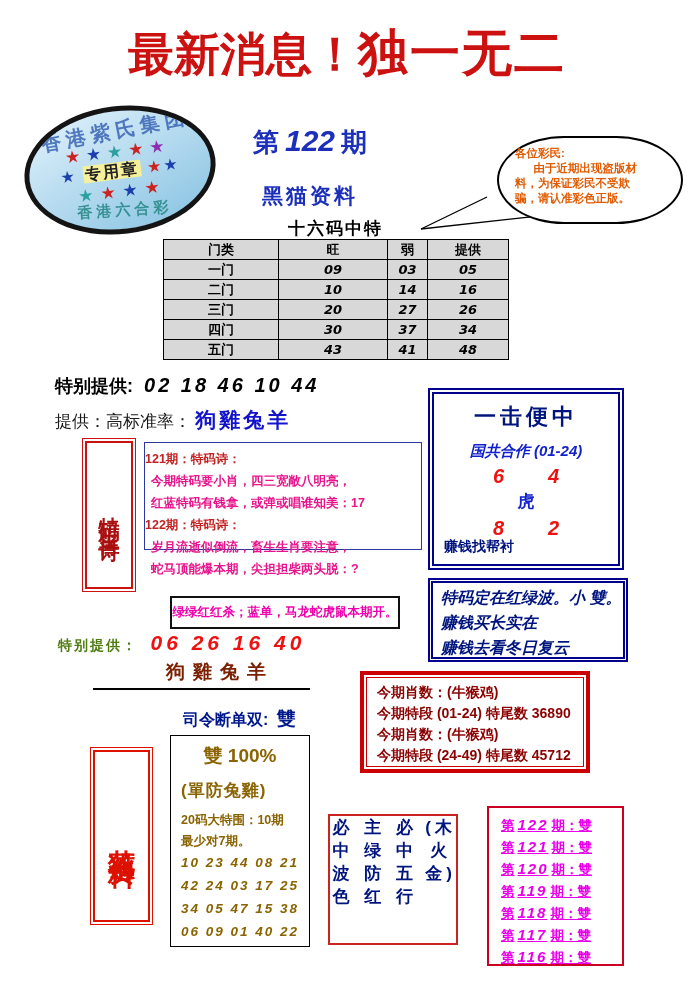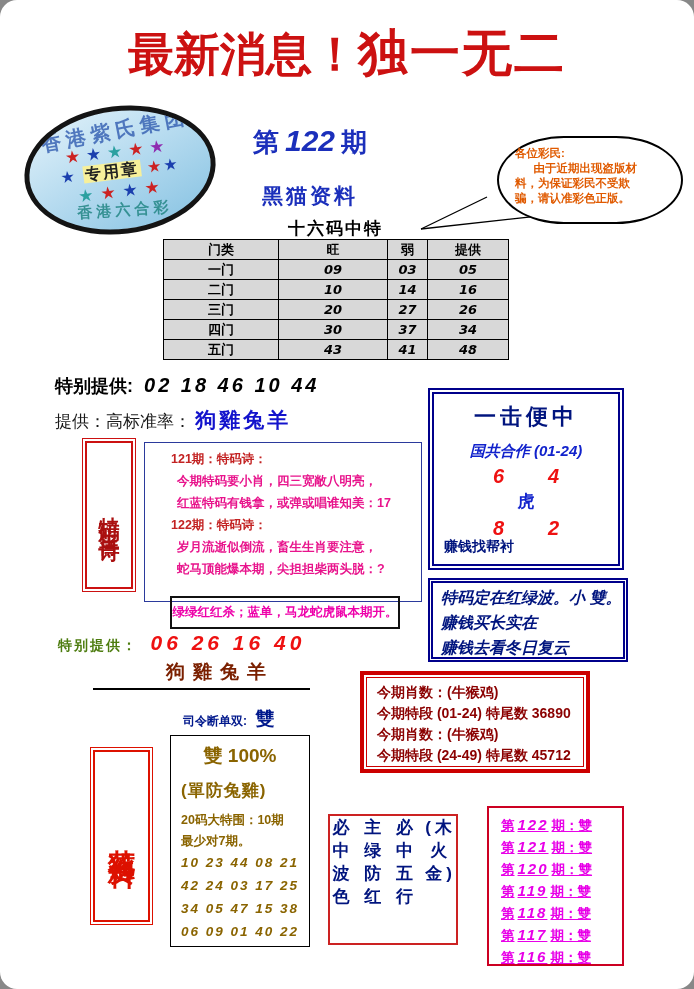--- a/index.html
+++ b/index.html
@@ -1,17 +1,17 @@
 <!DOCTYPE html>
 <html><head>
 <meta charset="utf-8">
 <style>
   html,body{margin:0;padding:0;background:#888;}
   #page{position:relative;width:694px;height:989px;background:#ffffff;overflow:hidden;
-        font-family:"Liberation Sans",sans-serif;border-radius:17px;}
+        font-family:"Liberation Sans",sans-serif;}
   .abs{position:absolute;}
 
   
   .main-title{left:0;top:20px;width:694px;text-align:center;color:#cc1111;font-weight:bold;}
   .main-title .t1{font-size:46px;font-family:"Liberation Serif",serif;}
   .main-title .t2{font-size:50px;font-family:"Liberation Serif",serif;letter-spacing:2px;}
 
   
   .stamp{left:24px;top:106px;width:182px;height:118px;border:5px solid #141414;border-radius:50%;
          background:linear-gradient(155deg,#e2f2fa 0%,#b8dcf0 45%,#86c2e2 100%);
@@ -50,38 +50,38 @@
   
   .special1{left:55px;top:374px;font-size:18px;color:#000;font-weight:bold;}
   .special1 .nums{font-style:italic;font-size:20px;padding-left:6px;letter-spacing:3px;}
   .provide{left:55px;top:406px;font-size:17px;color:#1a1a1a;font-family:"Liberation Serif",serif;}
   .provide .val{color:#1313cc;font-weight:bold;font-size:21px;letter-spacing:3px;font-family:"Liberation Sans",sans-serif;}
 
   
   .zodiac-box{left:85px;top:441px;width:44px;height:144px;border:2px solid #cc1111;outline:1px solid #cc1111;outline-offset:2px;
       display:flex;align-items:center;justify-content:center;}
   .zodiac-box span{writing-mode:vertical-rl;text-orientation:upright;color:#aa0f0f;font-weight:bold;font-size:21px;letter-spacing:6px;}
-  .poem-box{left:144px;top:442px;width:278px;height:160px;border:1.5px solid #2b3a9c;padding:5px 0 0 26px;box-sizing:border-box;}
+  .poem-box{left:144px;top:442px;width:278px;height:108px;border:1.5px solid #2b3a9c;padding:5px 0 0 0;box-sizing:border-box;}
   .poem-h{color:#c32222;font-size:12.5px;font-weight:bold;line-height:22px;}
   .poem-b{color:#e8148c;font-size:12.5px;font-weight:bold;line-height:22px;padding-left:6px;}
 
   
   .kill-box{left:170px;top:596px;width:226px;height:29px;border:2px solid #111;display:flex;align-items:center;justify-content:center;}
   .kill-box span{color:#ee00aa;font-size:12.5px;font-weight:bold;}
   .special2{left:58px;top:631px;}
   .special2 .lab{color:#4d7c0f;font-size:14px;font-weight:bold;letter-spacing:2px;}
   .special2 .nums{color:#ee1111;font-size:21px;font-weight:bold;font-style:italic;letter-spacing:4px;padding-left:8px;}
 
   
   .animals2{left:130px;top:659px;width:180px;text-align:center;color:#7b2000;font-size:19px;font-weight:bold;letter-spacing:8px;}
   .animals-underline{left:93px;top:688px;width:217px;height:2px;background:#000;}
 
   
   .commander{left:183px;top:706px;}
-  .commander .lab{color:#00188c;font-weight:bold;font-size:12px;}
+  .commander .lab{color:#00188c;font-weight:bold;font-size:16px;}
   .commander .val{color:#00188c;font-weight:bold;font-size:19px;padding-left:4px;}
 
   
   .gold-box{left:170px;top:735px;width:140px;height:212px;border:1.5px solid #000;box-sizing:border-box;
       padding:7px 0 0 10px;color:#8a6400;font-weight:bold;}
   .gold-box .g1{font-size:19px;text-align:center;padding-right:10px;}
   .gold-box .g2{font-size:17px;letter-spacing:1px;margin-top:10px;}
   .gold-box .g3{font-size:12.5px;margin-top:10px;}
   .gold-box .g4{font-size:12.5px;margin-top:4px;}
   .gold-box .gn{font-size:13.5px;font-style:italic;line-height:21px;letter-spacing:2px;margin-top:2px;}

